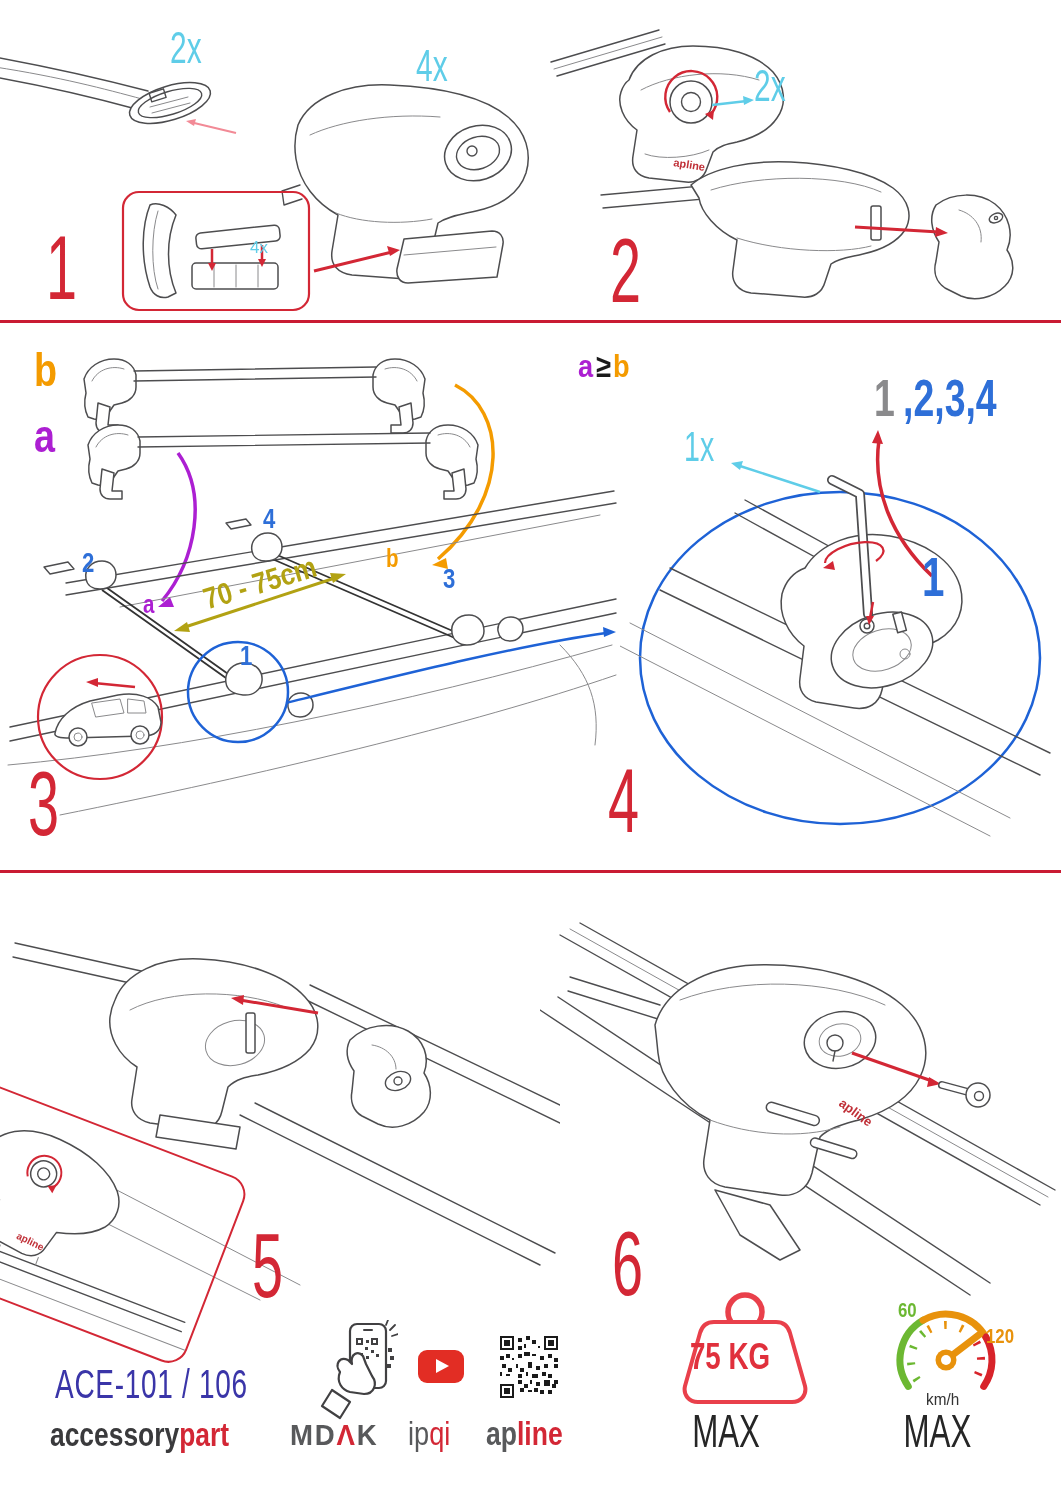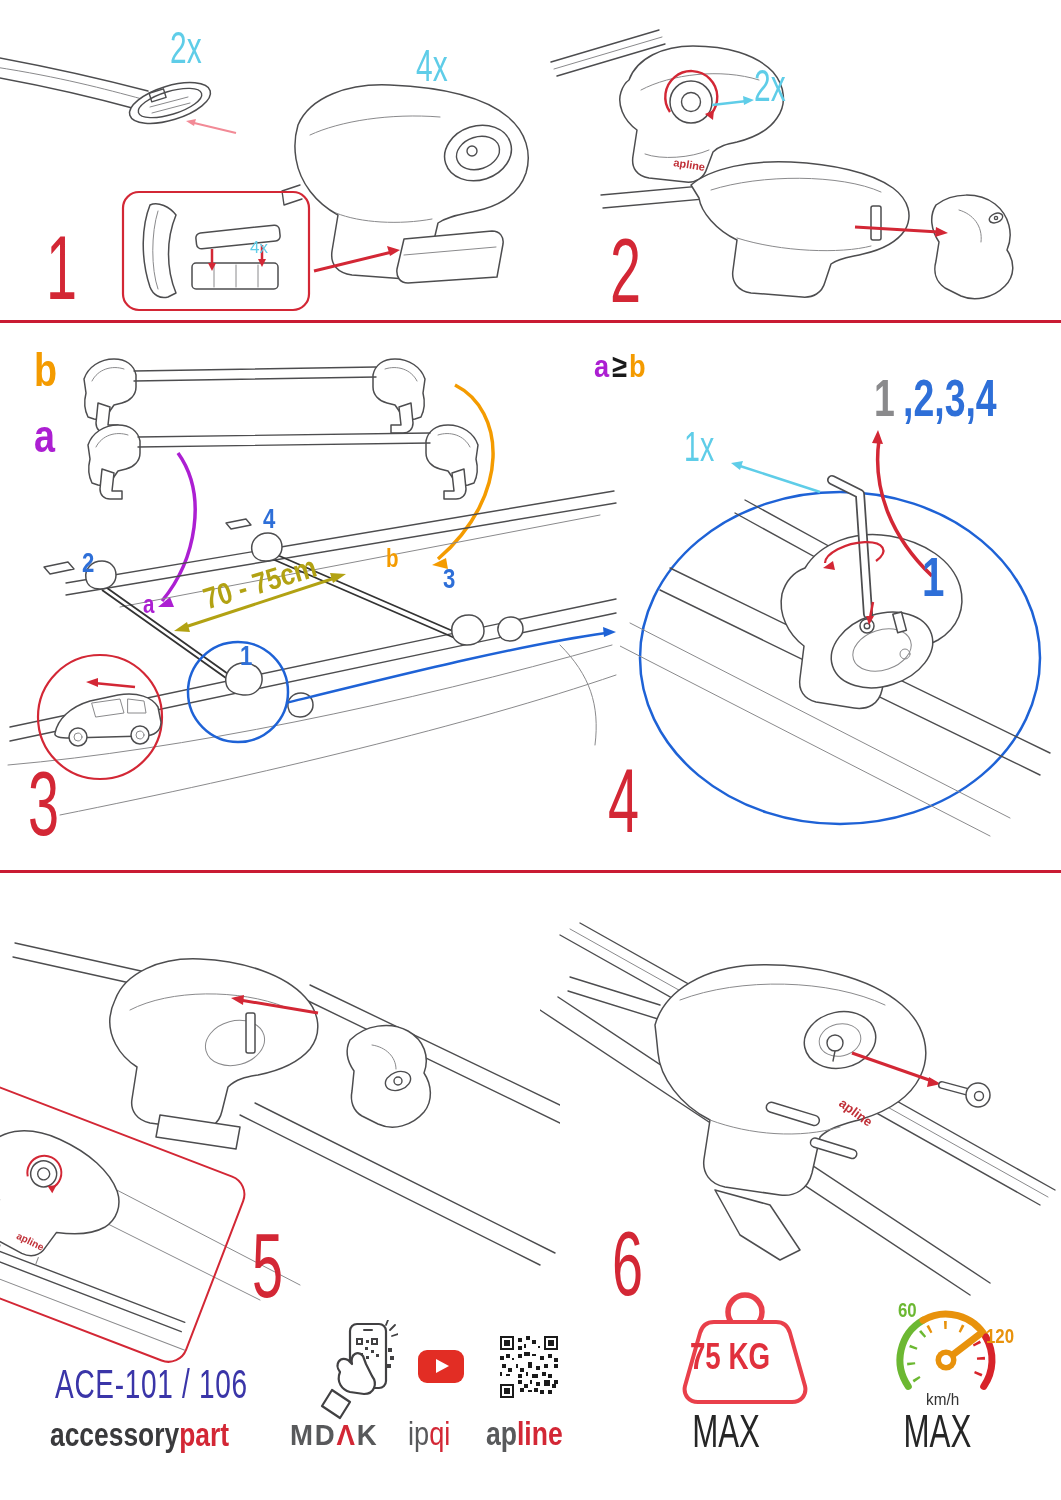--- a/index.html
+++ b/index.html
@@ -200,21 +200,21 @@
   <div class="abs rooflbl" style="left:82px;top:552px">2</div>
   <div class="abs rooflbl" style="left:263px;top:508px">4</div>
   <div class="abs rooflbl" style="left:443px;top:568px">3</div>
   <div class="abs rooflbl" style="left:240px;top:645px">1</div>
   <div class="abs rooflbl" style="left:386px;top:548px;color:#F49B00;font-size:25px">b</div>
   <div class="abs rooflbl" style="left:143px;top:594px;color:#AC1FD2;font-size:25px">a</div>
   <div class="abs ctr" style="left:178px;top:566px;width:164px;font-size:30px;font-weight:700;color:#B2A213;
        transform:rotate(-17deg) scaleX(.85);white-space:nowrap">70 - 75cm</div>
   <div class="abs num" style="left:28px;top:768px">3</div>
 
-  <div class="abs" style="left:594px;top:352px">
+  <div class="abs" style="left:578px;top:352px">
     <span class="cmp" style="display:inline-block;color:#AC1FD2">a</span><span class="cmp" style="display:inline-block;color:#1a1a1a">≥</span><span class="cmp" style="display:inline-block;color:#F49B00">b</span>
   </div>
 
   <svg class="abs" style="left:620px;top:418px" width="441" height="422" viewBox="0 0 441 422">
     <ellipse cx="220" cy="240" rx="200" ry="166" fill="none" stroke="#1E62D6" stroke-width="2.5"></ellipse>
     <g>
       <path class="ln" d="M50,150 L430,335 M40,172 L420,357"></path>
       <path class="lnt" d="M10,205 L390,400 M0,228 L370,418"></path>
       <path class="ln" d="M115,95 L215,150 M125,82 L225,137"></path>
       <path class="fw" d="M185,150 C200,125 235,112 270,118 C305,124 332,142 340,168 C346,190 338,210 318,222

